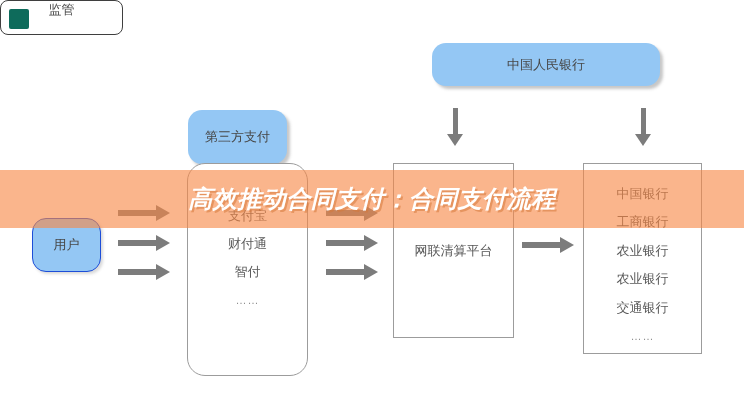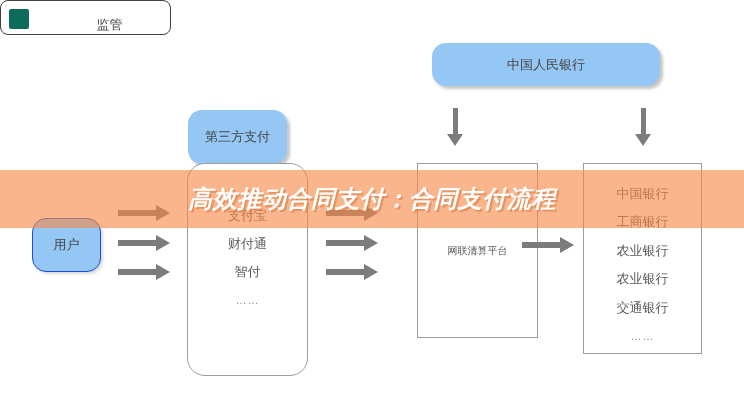--- a/index.html
+++ b/index.html
@@ -20,25 +20,25 @@
   }
   .pboc{left:432px;top:43px;width:228px;height:43px;}
   .tp-header{left:188px;top:110px;width:99px;height:54px;}
   .user-box{left:32px;top:218px;width:67px;height:52px;border:1px solid #1d4ed8;
     box-shadow:2px 2px 3px rgba(160,160,160,.4);}
   .outline-box{
     position:absolute;background:#ffffff;border:1px solid var(--border-gray,#9c9c9c);
   }
   .tp-list{left:187px;top:163px;width:119px;height:173px;border-radius:18px;}
   .clearing{left:393px;top:163px;width:119px;height:173px;
-    display:flex;align-items:center;justify-content:center;font-size:10px;color:#555;margin-left:24px;}
+    display:flex;align-items:center;justify-content:center;font-size:13px;color:#555;}
   .banks{left:583px;top:163px;width:117px;height:173px;}
   .supervision{left:487px;top:109px;width:121px;height:33px;border:1.5px solid #3f3f3f;
-    border-radius:8px;display:flex;align-items:flex-end;justify-content:center;
-    font-size:13px;color:#4a4a4a;padding-left:48px;}
+    border-radius:8px;display:flex;align-items:flex-start;justify-content:center;
+    font-size:13px;color:#4a4a4a;}
   
   .tp-list{padding-top:38px;box-sizing:content-box;}
   .tp-item{height:28px;line-height:28px;text-align:center;font-size:13px;color:#595959;}
   .banks{padding-top:16px;box-sizing:content-box;}
   .bank-item{height:28.4px;line-height:28.4px;text-align:center;font-size:13px;color:#595959;}
   .dots{font-size:11px;color:#8f8f8f;letter-spacing:1px;}
   
   .arrow-right{position:absolute;width:52px;height:16px;}
   .arrow-right .stem{position:absolute;left:0;top:5px;width:38px;height:6px;
     background:var(--arrow-gray,#7c7c7c);}

